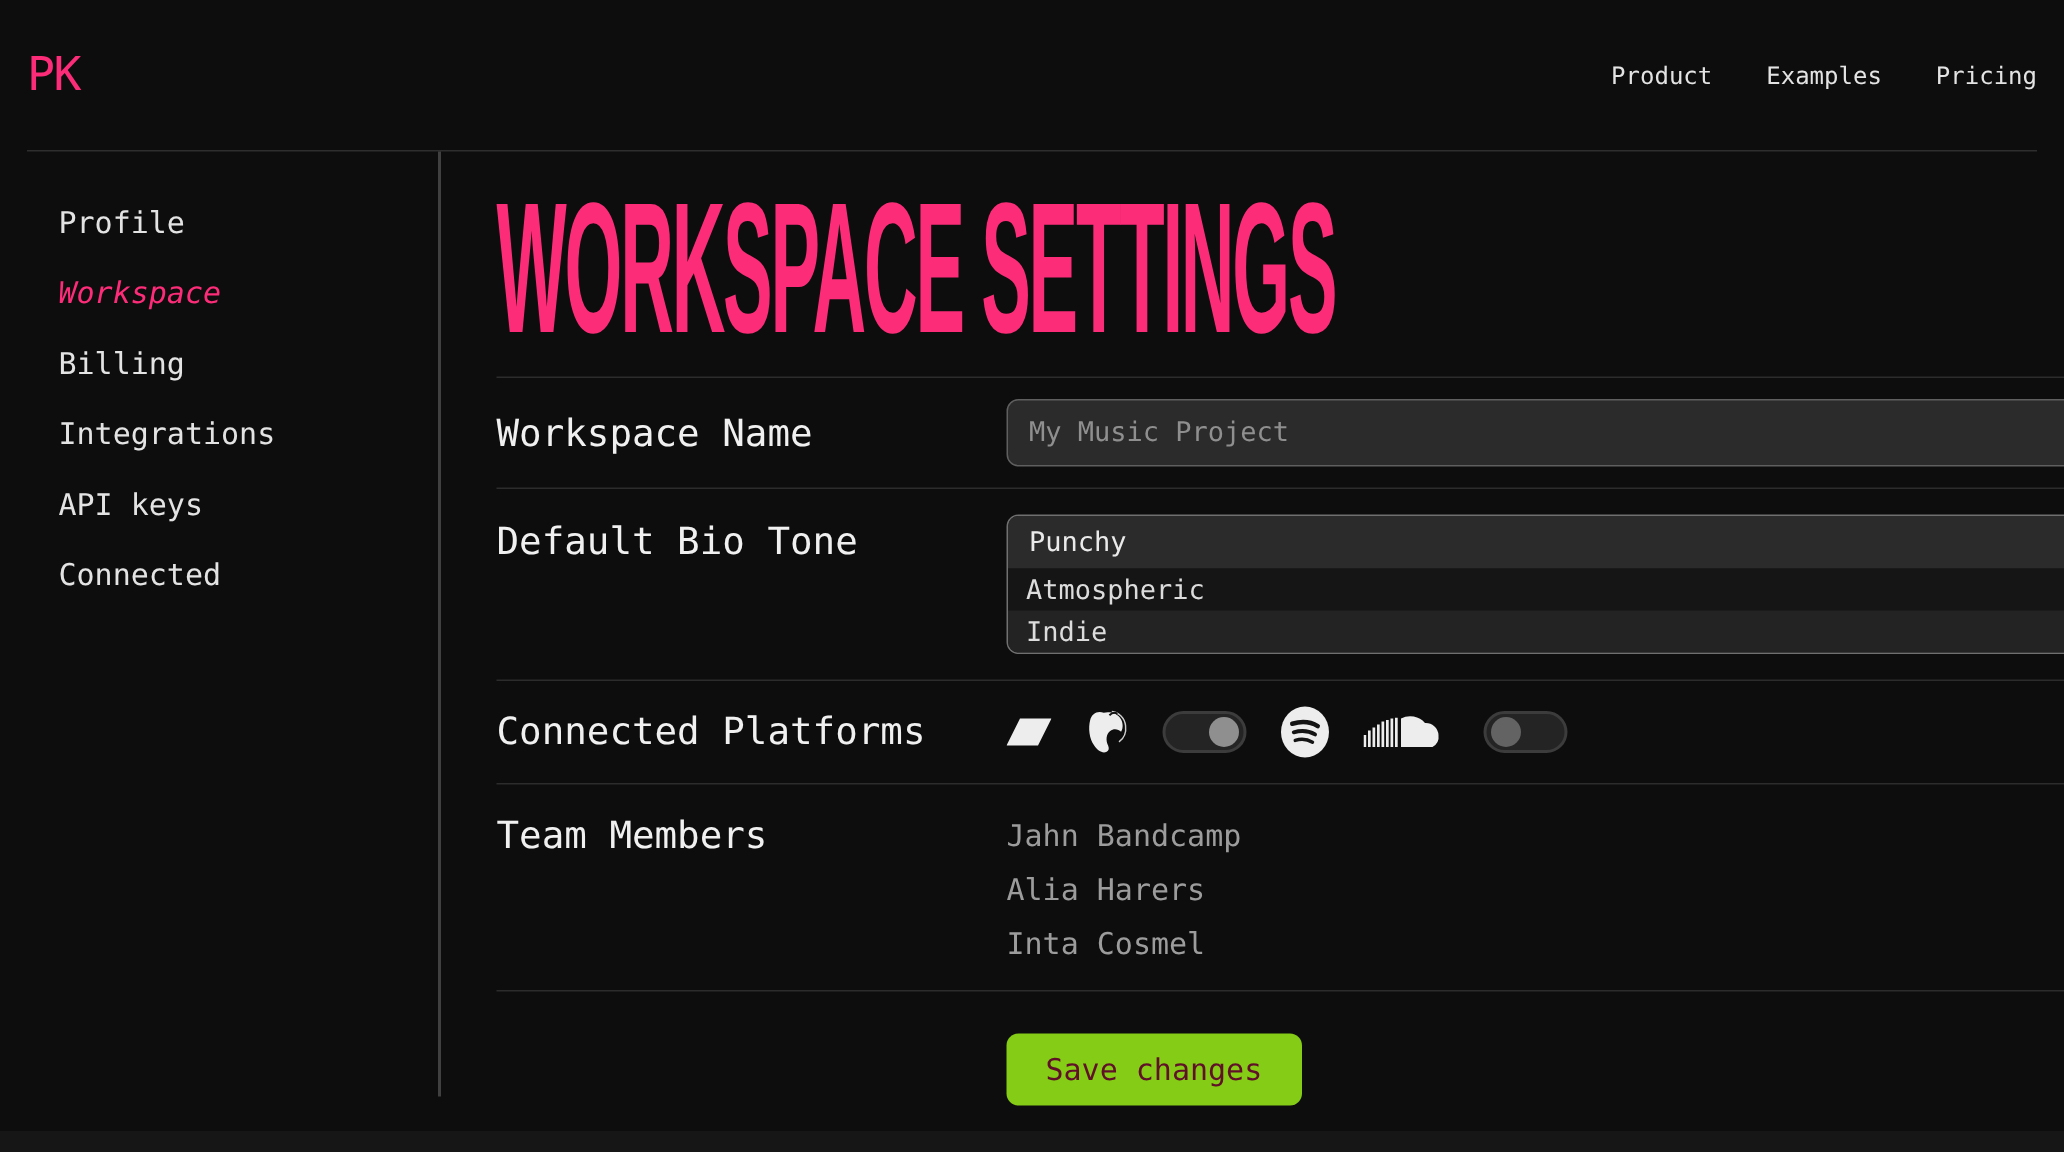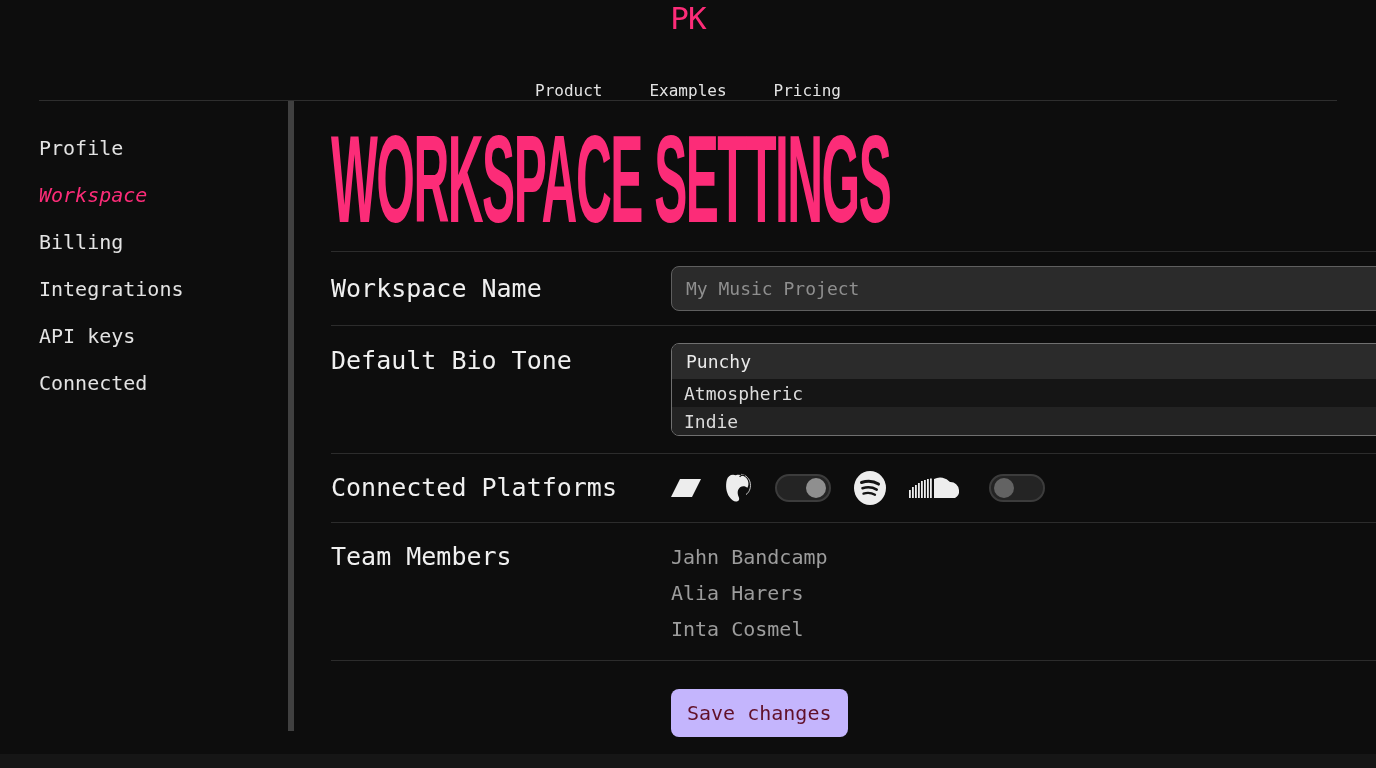--- a/index.html
+++ b/index.html
@@ -7,40 +7,39 @@
   body {
     background: #0d0d0d;
     color: #ebebeb;
     font-family: "DejaVu Sans Mono", "Liberation Mono", monospace;
   }
   .page { width: 1376px; height: 768px; position: relative; display: flex; flex-direction: column; }
 
   
   header {
     height: 101px;
-    margin: 0 39px;
+    margin: 0 18px;
     border-bottom: 1px solid #2e2e2e;
     display: flex; align-items: center; justify-content: space-between;
     flex-shrink: 0;
-    flex-direction: column;
   }
   .logo { font-size: 31px; color: #fc2c78; letter-spacing: -1px; }
-  .nav { display: flex; align-items: flex-start; gap: 47px; }
+  .nav { display: flex; align-items: flex-start; gap: 36px; }
   .nav-link { font-size: 16px; color: #e3e3e3; cursor: pointer; background: none; border: none;
     font-family: inherit; }
   .cta-btn {
     background: #fc2c78; color: #6e1134; border: none; font-family: inherit;
     font-size: 16px; padding: 12px 20px; border-radius: 10px; cursor: pointer;
   }
 
   
   .content { display: flex; flex: 1; }
   aside {
     width: 294px; flex-shrink: 0;
-    border-right: 6px solid #404040;
+    border-right: 2px solid #404040;
     height: 630px;
     padding: 37px 0 0 39px;
   }
   .side-item {
     font-size: 20px; color: #e3e3e3; margin-bottom: 26px; cursor: pointer;
     line-height: 21px;
   }
   .side-item.active { color: #fc2c78; font-style: italic; }
 
   main { flex: 1; padding: 30px 39px 0 37px; }
@@ -115,23 +114,23 @@
   }
   .toggle.on .knob { right: 3px; background: #8f8f8f; }
   .toggle.off .knob { left: 3px; background: #636363; }
 
   .row-team { padding: 16px 0 13px 0; align-items: flex-start; }
   .team-wrap { display: flex; align-items: flex-start; justify-content: space-between; }
   .member { font-size: 20px; color: #9c9c9c; line-height: 36px; }
 
   .row-save { padding: 28px 0 0 0; border-top: 1px solid #2c2c2c; }
   .save-btn {
-    background: #c4b5fd; color: #611029; border: none;
+    background: #84cc16; color: #611029; border: none;
     font-family: inherit; font-size: 20px;
-    padding: 12px 16px; border-radius: 8px; cursor: pointer;
+    padding: 12px 26px; border-radius: 8px; cursor: pointer;
   }
 
   .bottom-strip {
     height: 14px; width: 100%; background: #161616; flex-shrink: 0;
     margin-top: auto;
   }
 </style>
 </head>
 <body>
 

